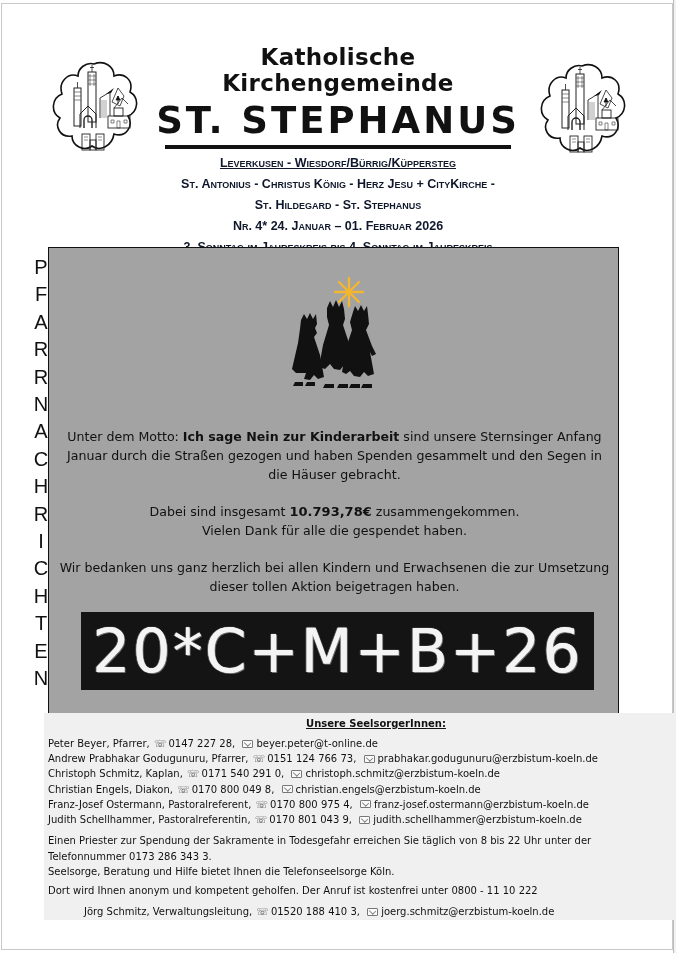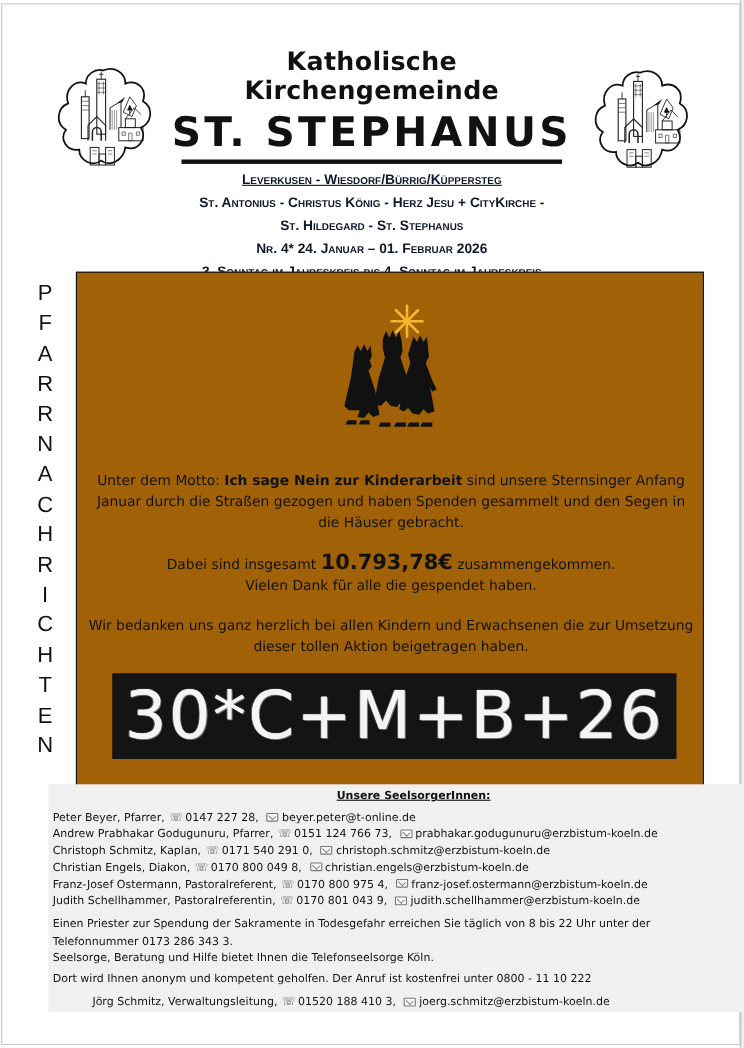--- a/index.html
+++ b/index.html
@@ -34,31 +34,31 @@
 
   .vertical-title {
     position: absolute; left: 28px; top: 254px; width: 26px;
     display: flex; flex-direction: column; align-items: center;
   }
   .vertical-title span {
     font-family: "Liberation Sans", sans-serif; font-size: 20px; line-height: 27.4px; color: #111;
   }
 
   .feature-box {
-    position: absolute; left: 69px; top: 247px; width: 571px; height: 565px;
-    border: 1px solid #111; background: #a16207;
+    position: absolute; left: 48px; top: 247px; width: 571px; height: 565px;
+    border: 1px solid #111; background: #a3a3a3;
   }
   .kings { position: absolute; left: 238px; top: 28px; width: 100px; height: 120px; }
   .feature-text {
     position: absolute; left: 10px; top: 179px; width: 551px; text-align: center;
     font-family: "DejaVu Sans", sans-serif; font-size: 12.6px; line-height: 19px; color: #111;
   }
   .feature-text p + p { margin-top: 18px; }
   .feature-text b { font-weight: bold; }
-  .amount { font-size: 19px; font-weight: bold; }
+  .amount { font-size: 13px; font-weight: bold; }
 
   .chalk-banner {
     position: absolute; left: 32px; top: 364px; width: 513px; height: 78px;
     background: #141414; display: flex; align-items: center; justify-content: center;
   }
   .chalk-text {
     font-family: "DejaVu Sans", sans-serif; font-size: 60px; line-height: 70px; color: #f4f4f4;
     letter-spacing: 2px; font-weight: normal;
     text-shadow: 0 0 1px #fff, 1px 1px 0 rgba(255,255,255,0.35), -1px 0 0 rgba(255,255,255,0.25);
   }
@@ -198,21 +198,21 @@
       <span>Unter dem Motto: </span><b>Ich sage Nein zur Kinderarbeit</b><span> sind unsere Sternsinger Anfang Januar durch die Straßen gezogen und haben Spenden gesammelt und den Segen in die Häuser gebracht.</span>
     </p>
     <p>
       <span>Dabei sind insgesamt </span><span class="amount">10.793,78€</span><span> zusammengekommen.</span><br>
       <span>Vielen Dank für alle die gespendet haben.</span>
     </p>
     <p>Wir bedanken uns ganz herzlich bei allen Kindern und Erwachsenen die zur Umsetzung dieser tollen Aktion beigetragen haben.</p>
   </div>
 
   <div class="chalk-banner">
-    <span class="chalk-text">30*C+M+B+26</span>
+    <span class="chalk-text">20*C+M+B+26</span>
   </div>
 </div>
 
 <div class="contacts">
   <div class="contacts-title">Unsere SeelsorgerInnen:</div>
   <div class="contact-list">
     <div class="contact-row">
       <span>Peter Beyer, Pfarrer,</span>
       <span class="ic">☏</span><span>0147 227 28,</span>
       <span class="ic-mail"></span><span>beyer.peter@t-online.de</span>

